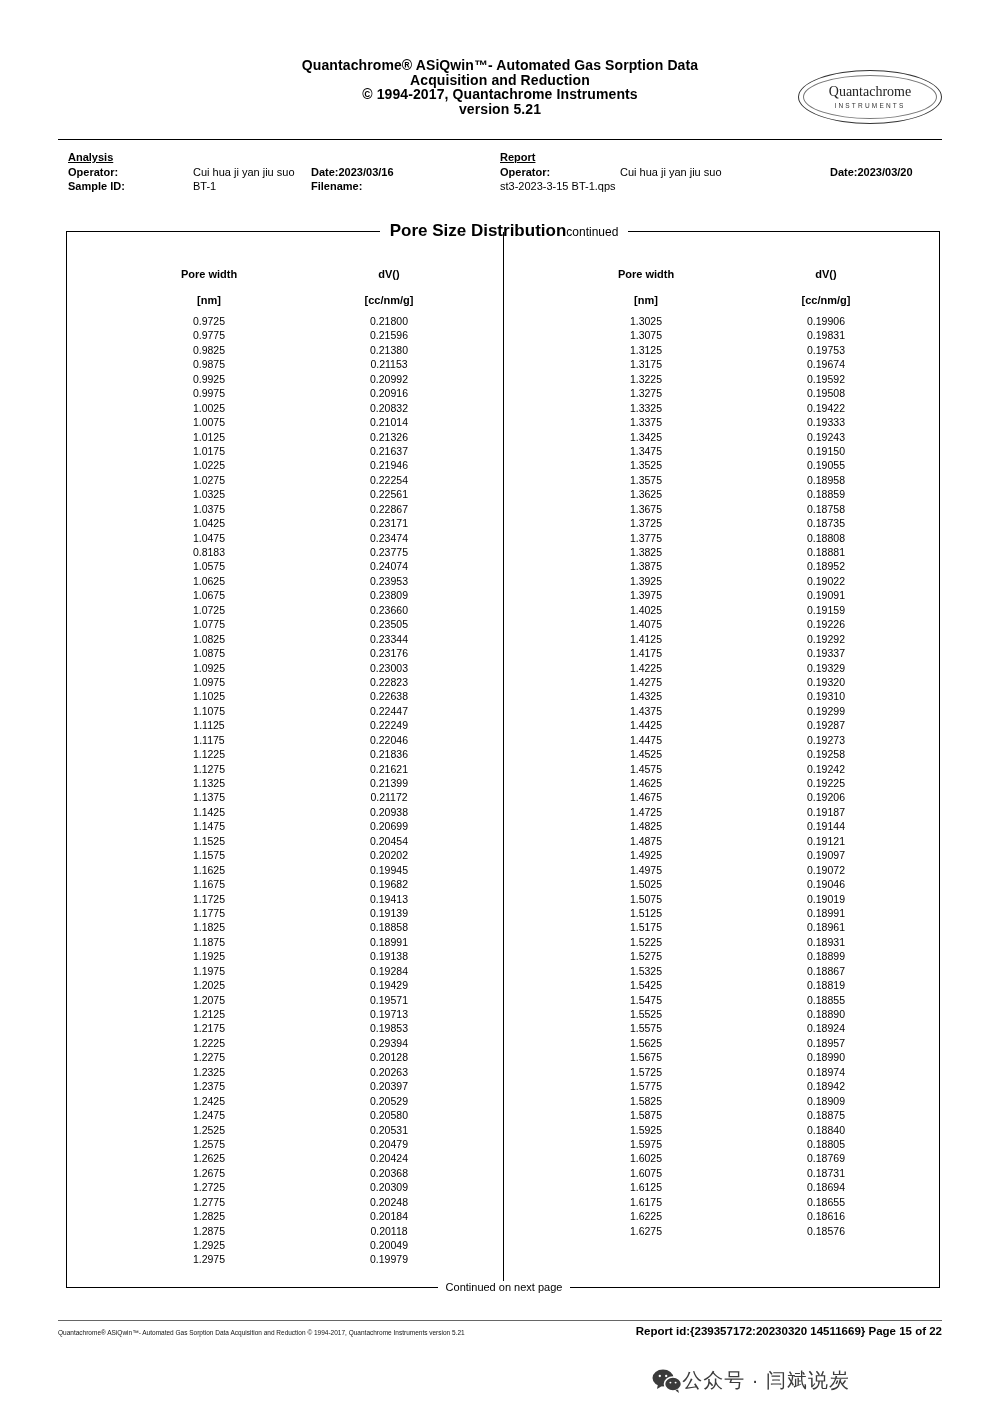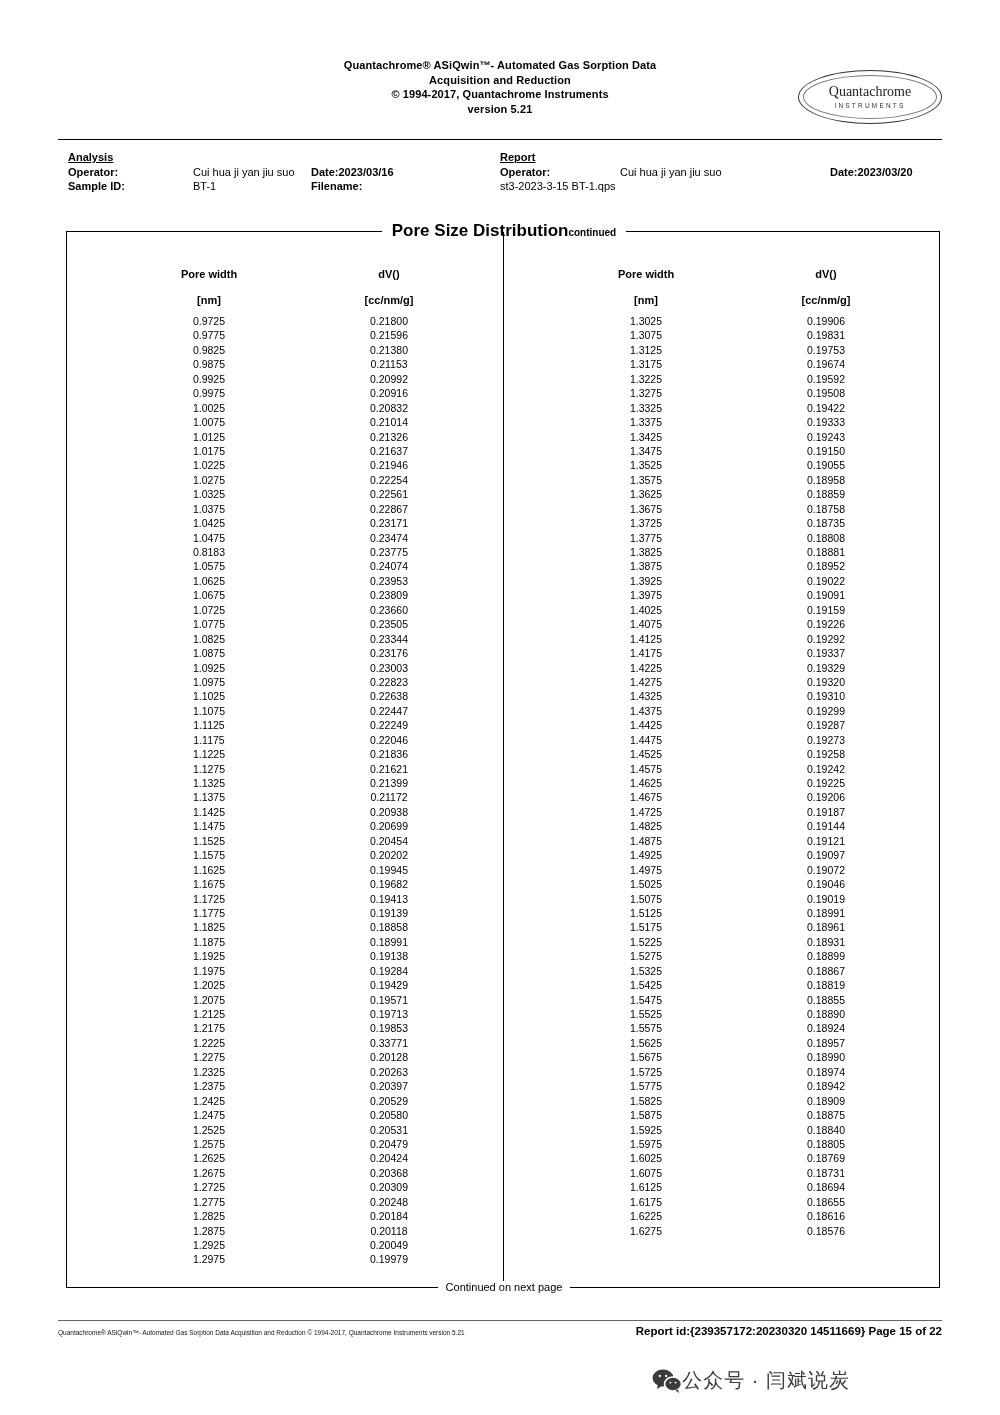--- a/index.html
+++ b/index.html
@@ -24,21 +24,21 @@
 
   
   .hdr {
     position: absolute;
     top: 58px;
     left: 0;
     width: 1000px;
     text-align: center;
   }
   .hdr .line {
-    font-size: 11px;
+    font-size: 14px;
     font-weight: bold;
     line-height: 14.5px;
     letter-spacing: 0.1px;
   }
   .logo {
     position: absolute;
     top: 70px;
     left: 798px;
     width: 146px;
     height: 56px;
@@ -140,22 +140,22 @@
     display: inline-block;
     background: #fff;
     padding: 0 10px;
     white-space: nowrap;
   }
   .title-wrap .t1 {
     font-size: 17px;
     font-weight: bold;
   }
   .title-wrap .t2 {
-    font-size: 10px;
-    font-weight: bold;
+    font-size: 12px;
+    font-weight: normal;
   }
   .cont-wrap {
     position: absolute;
     left: 0;
     bottom: -8px;
     width: 874px;
     text-align: center;
   }
   .cont-wrap .inner {
     display: inline-block;
@@ -534,21 +534,21 @@
           <div class="r">
             <span class="a">1.2125</span>
             <span class="b">0.19713</span>
           </div>
           <div class="r">
             <span class="a">1.2175</span>
             <span class="b">0.19853</span>
           </div>
           <div class="r">
             <span class="a">1.2225</span>
-            <span class="b">0.33771</span>
+            <span class="b">0.29394</span>
           </div>
           <div class="r">
             <span class="a">1.2275</span>
             <span class="b">0.20128</span>
           </div>
           <div class="r">
             <span class="a">1.2325</span>
             <span class="b">0.20263</span>
           </div>
           <div class="r">

